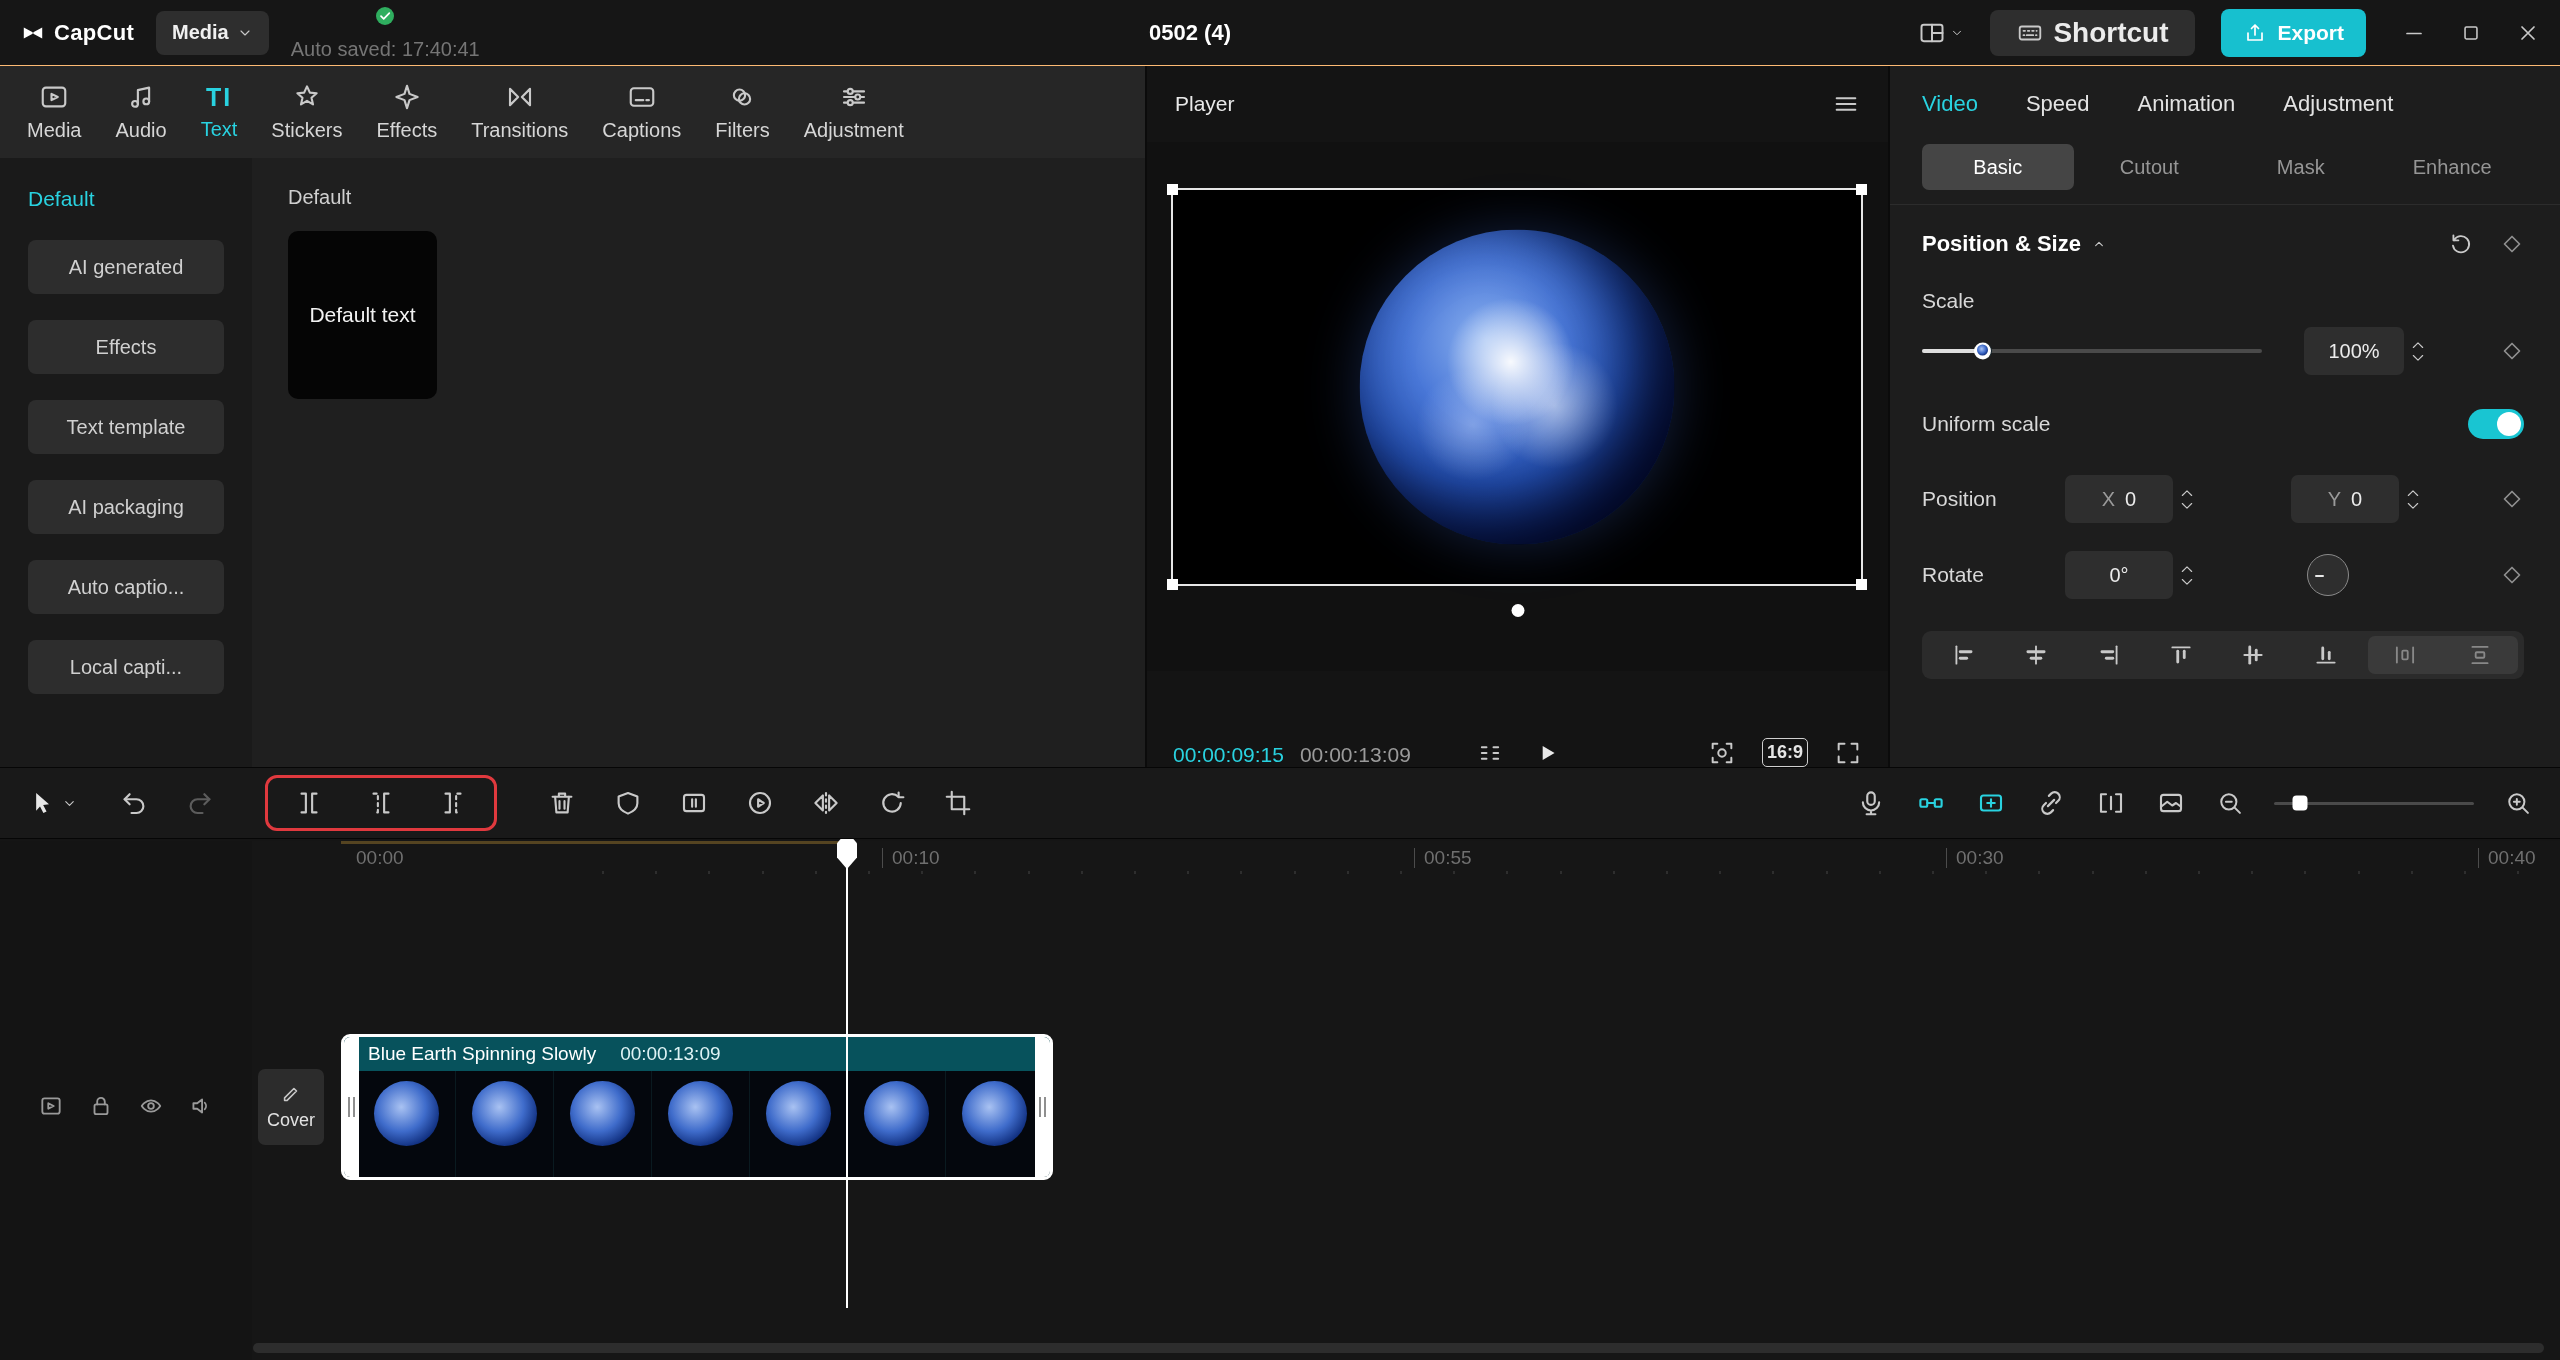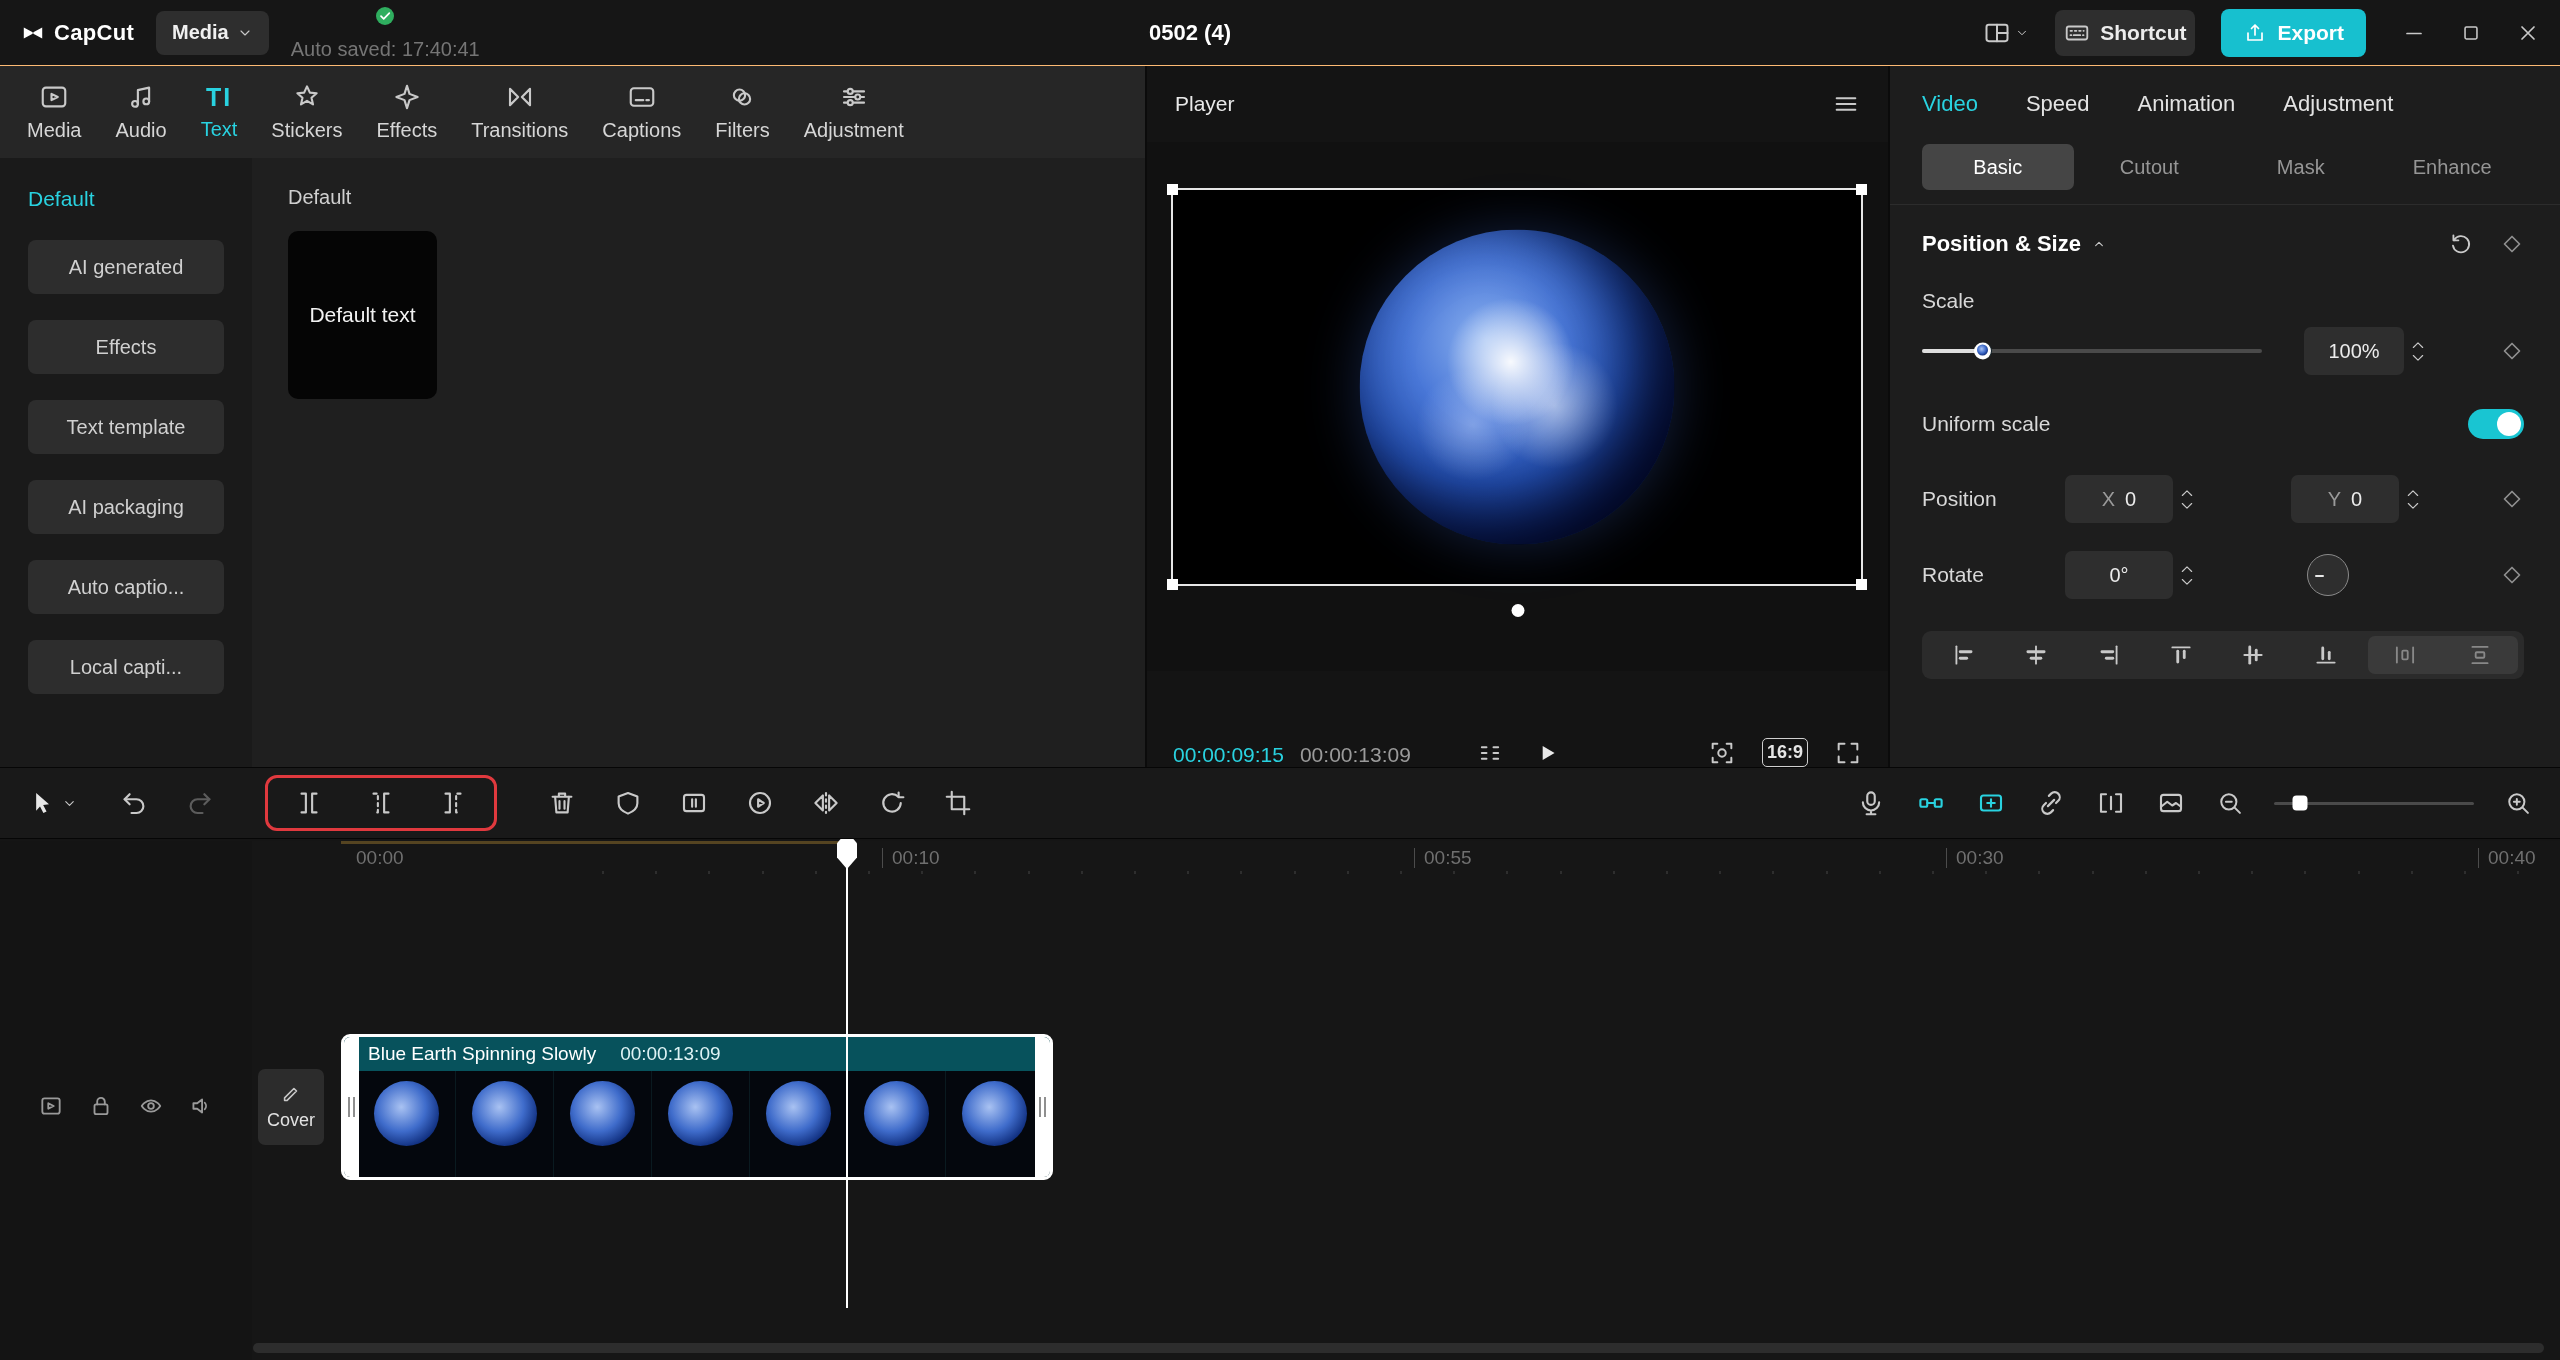--- a/index.html
+++ b/index.html
@@ -15,21 +15,21 @@
           display:flex;align-items:center;padding:0 20px;gap:22px;box-sizing:border-box;}
   .logo{display:flex;align-items:center;gap:8px;}
   .logo-name{color:#fff;font-size:22px;font-weight:bold;letter-spacing:.3px;}
   .menu-btn{height:44px;background:#2e2e2e;border-radius:8px;display:flex;align-items:center;gap:8px;
             padding:0 16px;color:#f0f0f0;font-size:20px;font-weight:bold;}
   .autosave{display:flex;align-items:center;gap:10px;color:#757575;font-size:20px;flex-direction:column;}
   .proj-title{position:absolute;left:1190px;transform:translateX(-50%);color:#fff;font-size:22px;font-weight:bold;}
   .tb-right{margin-left:auto;display:flex;align-items:center;gap:26px;}
   .layout-group{display:flex;align-items:center;gap:4px;}
   .shortcut-btn{height:46px;background:#2e2e2e;border-radius:8px;display:flex;align-items:center;gap:10px;
-                padding:0 9px;color:#ececec;font-size:21px;font-weight:bold;}
+                padding:0 27px;color:#ececec;font-size:28px;font-weight:bold;}
   .export-btn{height:48px;background:#17c0cf;border-radius:8px;display:flex;align-items:center;gap:10px;
               padding:0 22px;color:#fff;font-size:21px;font-weight:bold;}
   .export-btn svg.ic{stroke:#fff;}
   .winctl{display:flex;align-items:center;gap:34px;margin-left:10px;}
 
   
   .main{position:absolute;top:66px;left:0;right:0;height:701px;display:flex;}
   .media-panel{width:1147px;background:#1f1f1f;border-right:2px solid #0b0b0b;position:relative;box-sizing:border-box;}
   .player-panel{flex:1;background:#141414;border-right:2px solid #0b0b0b;position:relative;}
   .props-panel{width:670px;background:#1d1d1d;position:relative;box-sizing:border-box;}

